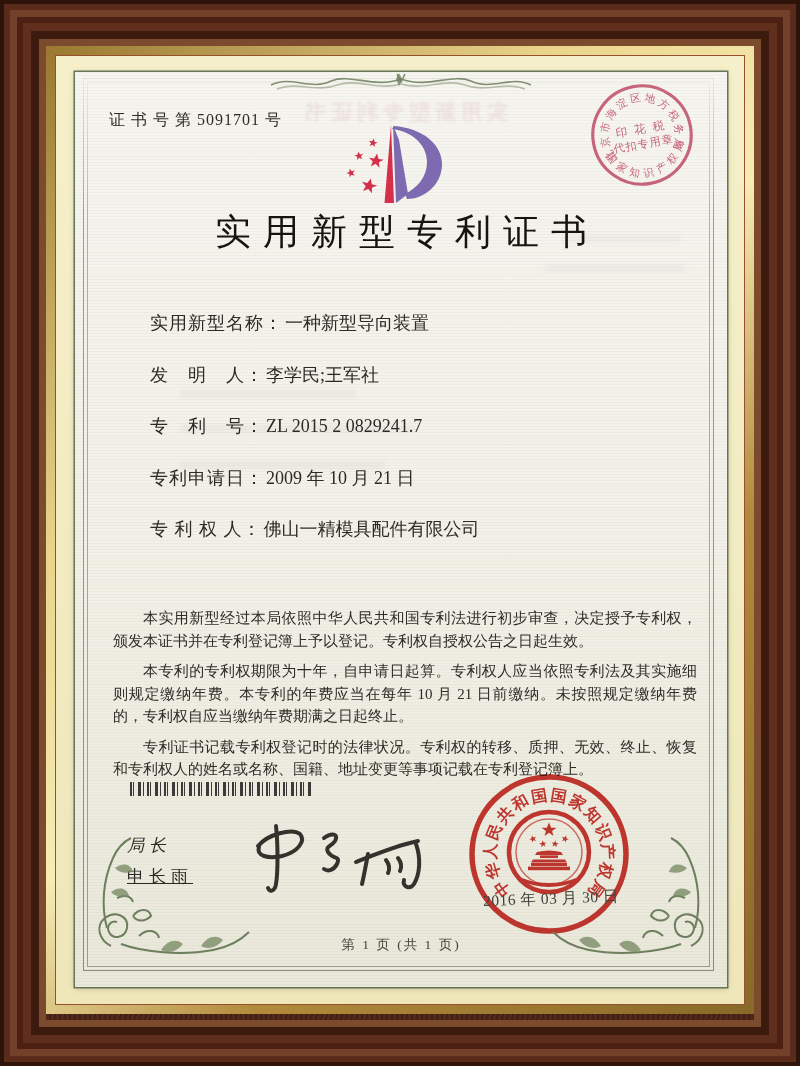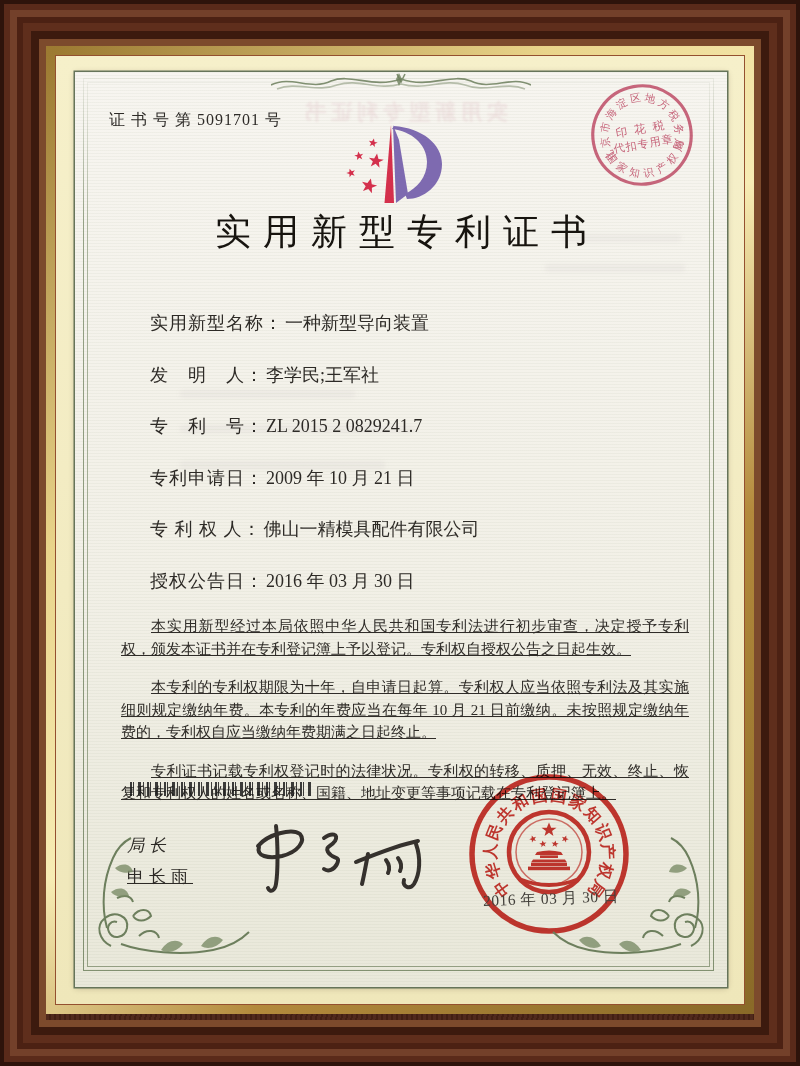--- a/index.html
+++ b/index.html
@@ -50,21 +50,21 @@
   .title{position:absolute;left:0;top:136px;width:100%;text-align:center;
     font-size:36px;font-weight:400;letter-spacing:12px;text-indent:12px;color:#17140f;}
 
   .field{position:absolute;left:44px;font-size:18px;color:#2d2a26;white-space:nowrap;margin-left:31px;}
   .field .flabel{letter-spacing:1px;}
   .field .fvalue{margin-left:2px;}
   .f0{top:239px}.f1{top:291px}.f2{top:342px}.f3{top:394px}.f4{top:445px}.f5{top:497px}
 
   .body-text{position:absolute;left:30px;top:527px;width:600px;font-size:15px;
     line-height:22.5px;color:#2f2c28;text-align:justify;}
-  .body-text p{margin:16px;text-indent:2em;text-decoration:underline;}
+  .body-text p{margin:8px;text-indent:2em;}
 
   .barcode{position:absolute;left:55px;top:710px;width:182px;height:14px;opacity:.85;
     background:repeating-linear-gradient(90deg,
       #1c1c1c 0 2px,transparent 2px 3px,#1c1c1c 3px 4px,transparent 4px 8px,
       #1c1c1c 8px 11px,transparent 11px 13px,#1c1c1c 13px 14px,transparent 14px 17px);}
 
   .director-title{position:absolute;left:52px;top:762px;font-size:17px;letter-spacing:5px;color:#2d2a26;font-style:italic;}
   .director-name{position:absolute;left:52px;top:793px;font-size:17px;letter-spacing:5px;color:#2d2a26;text-decoration:underline;}
 
   .signature{position:absolute;left:165px;top:738px;}
@@ -145,23 +145,20 @@
       <span class="flabel">发　明　人：</span><span class="fvalue">李学民;王军社</span>
     </div>
     <div class="field f2">
       <span class="flabel">专　利　号：</span><span class="fvalue">ZL 2015 2 0829241.7</span>
     </div>
     <div class="field f3">
       <span class="flabel">专利申请日：</span><span class="fvalue">2009 年 10 月 21 日</span>
     </div>
     <div class="field f4">
       <span class="flabel">专 利 权 人：</span><span class="fvalue">佛山一精模具配件有限公司</span>
-    </div>
-    <div class="field f5">
-      <span class="flabel">授权公告日：</span><span class="fvalue">2016 年 03 月 30 日</span>
     </div>
 
     <div class="body-text">
       <p>本实用新型经过本局依照中华人民共和国专利法进行初步审查，决定授予专利权，颁发本证书并在专利登记簿上予以登记。专利权自授权公告之日起生效。</p>
       <p>本专利的专利权期限为十年，自申请日起算。专利权人应当依照专利法及其实施细则规定缴纳年费。本专利的年费应当在每年 10 月 21 日前缴纳。未按照规定缴纳年费的，专利权自应当缴纳年费期满之日起终止。</p>
       <p>专利证书记载专利权登记时的法律状况。专利权的转移、质押、无效、终止、恢复和专利权人的姓名或名称、国籍、地址变更等事项记载在专利登记簿上。</p>
     </div>
 
     <div class="barcode"></div>
 
@@ -277,15 +274,16 @@
         <path d="M36,70 C44,66 50,68 52,74"></path>
       </g>
       <g fill="#7c8d68" opacity=".8">
         <path d="M30,64 C38,58 46,60 48,68 C40,70 33,68 30,64 Z"></path>
         <path d="M34,40 C42,34 50,36 52,44 C44,46 37,44 34,40 Z"></path>
         <path d="M80,122 C86,112 96,110 102,116 C96,124 86,126 80,122 Z"></path>
         <path d="M120,118 C126,108 136,106 142,112 C136,120 126,122 120,118 Z"></path>
       </g>
     </svg>
 
+    <div class="footer-page">第 1 页 (共 1 页)</div>
 
   </div>
 </div>
 
 </body></html>

